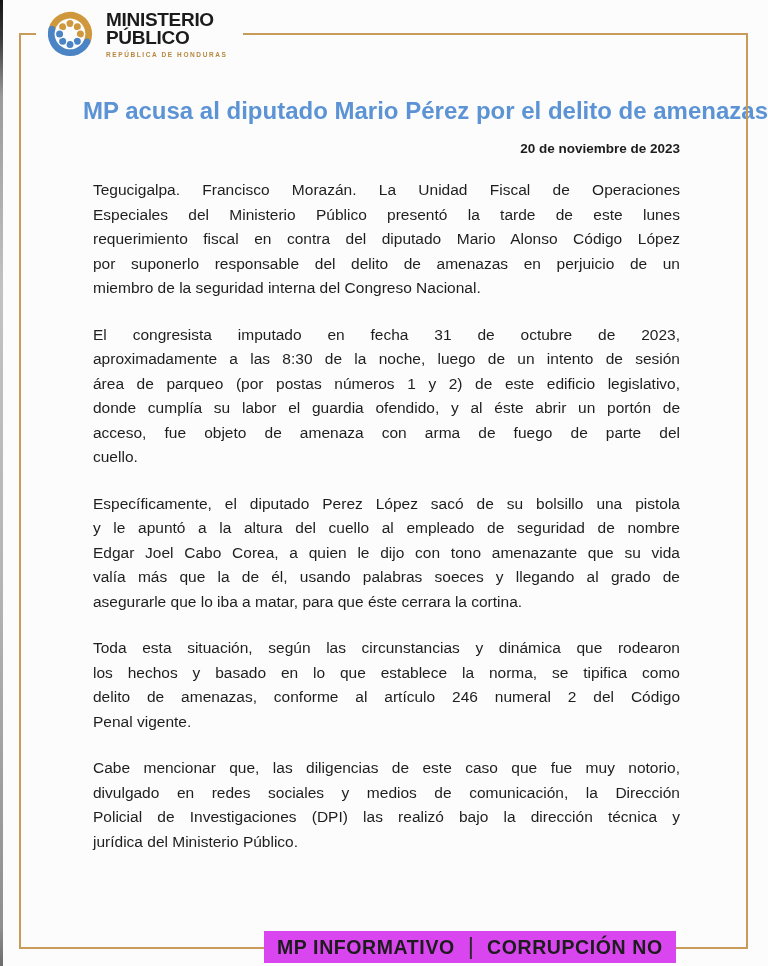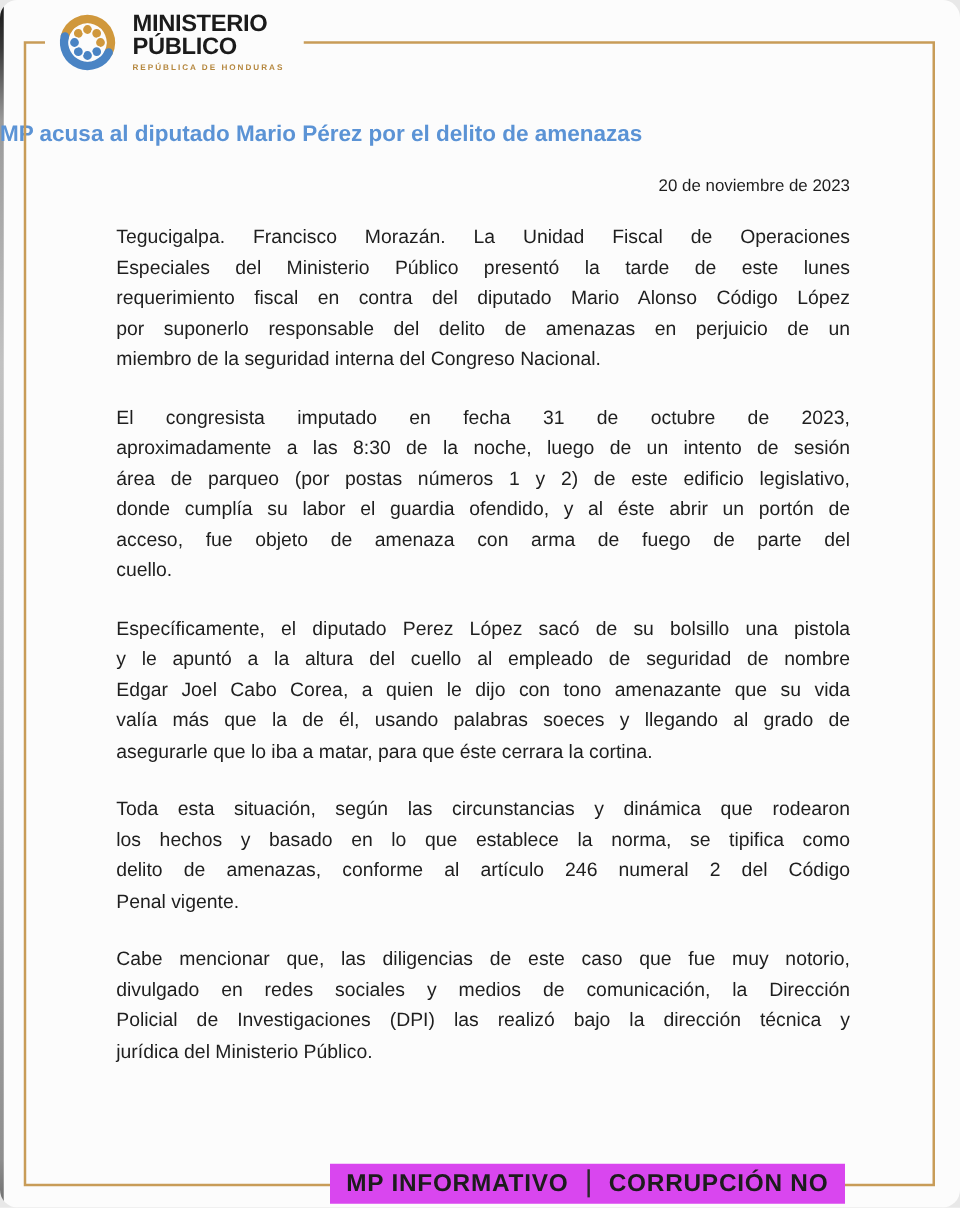--- a/index.html
+++ b/index.html
@@ -1,20 +1,19 @@
 <!DOCTYPE html>
 <html><head>
 <meta charset="utf-8">
 <style>
   html,body{margin:0;padding:0;background:#e8e8e8;}
   .page{
     position:relative;width:768px;height:966px;margin:0 auto;
     background:#fcfcfc;overflow:hidden;
     font-family:"Liberation Sans",sans-serif;
-    border-radius:14px;
   }
   
   .edge-artifact{
     position:absolute;left:0;top:0;width:3px;height:966px;
     background:linear-gradient(180deg,#141414 0%,#3a3a3a 4%,#9a9a9a 10%,
       #c2c2c2 30%,#b5b5b5 60%,#8f8f8f 96%,#6c6c6c 100%);
   }
   
   .frame{
     position:absolute;left:19px;top:33px;width:725px;height:912px;
@@ -31,25 +30,25 @@
   .org-name{
     font-weight:700;font-size:19px;line-height:18px;
     letter-spacing:-0.3px;color:#1b1b1b;
   }
   .org-sub{
     margin-top:4px;font-weight:700;font-size:6.5px;
     letter-spacing:1.6px;color:#B5873E;white-space:nowrap;
   }
   .title{
     position:absolute;top:97px;left:0;width:100%;margin:0;
-    text-align:left;font-weight:700;font-size:18px;color:#5B93D5;
+    text-align:right;font-weight:700;font-size:24px;color:#5B93D5;
   }
   .date{
     position:absolute;top:141px;right:88px;
-    font-weight:400;font-size:13.5px;color:#1d1d1d;
+    font-weight:700;font-size:13.5px;color:#1d1d1d;
   }
   .body{
     position:absolute;top:178px;left:93px;width:587px;
     font-size:15.5px;line-height:24.5px;color:#1e1e1e;z-index:2;
   }
   .para{margin:0 0 22px 0;}
   .line{white-space:normal;}
   .line.just{text-align:justify;text-align-last:justify;}
   
   .footer-box{

